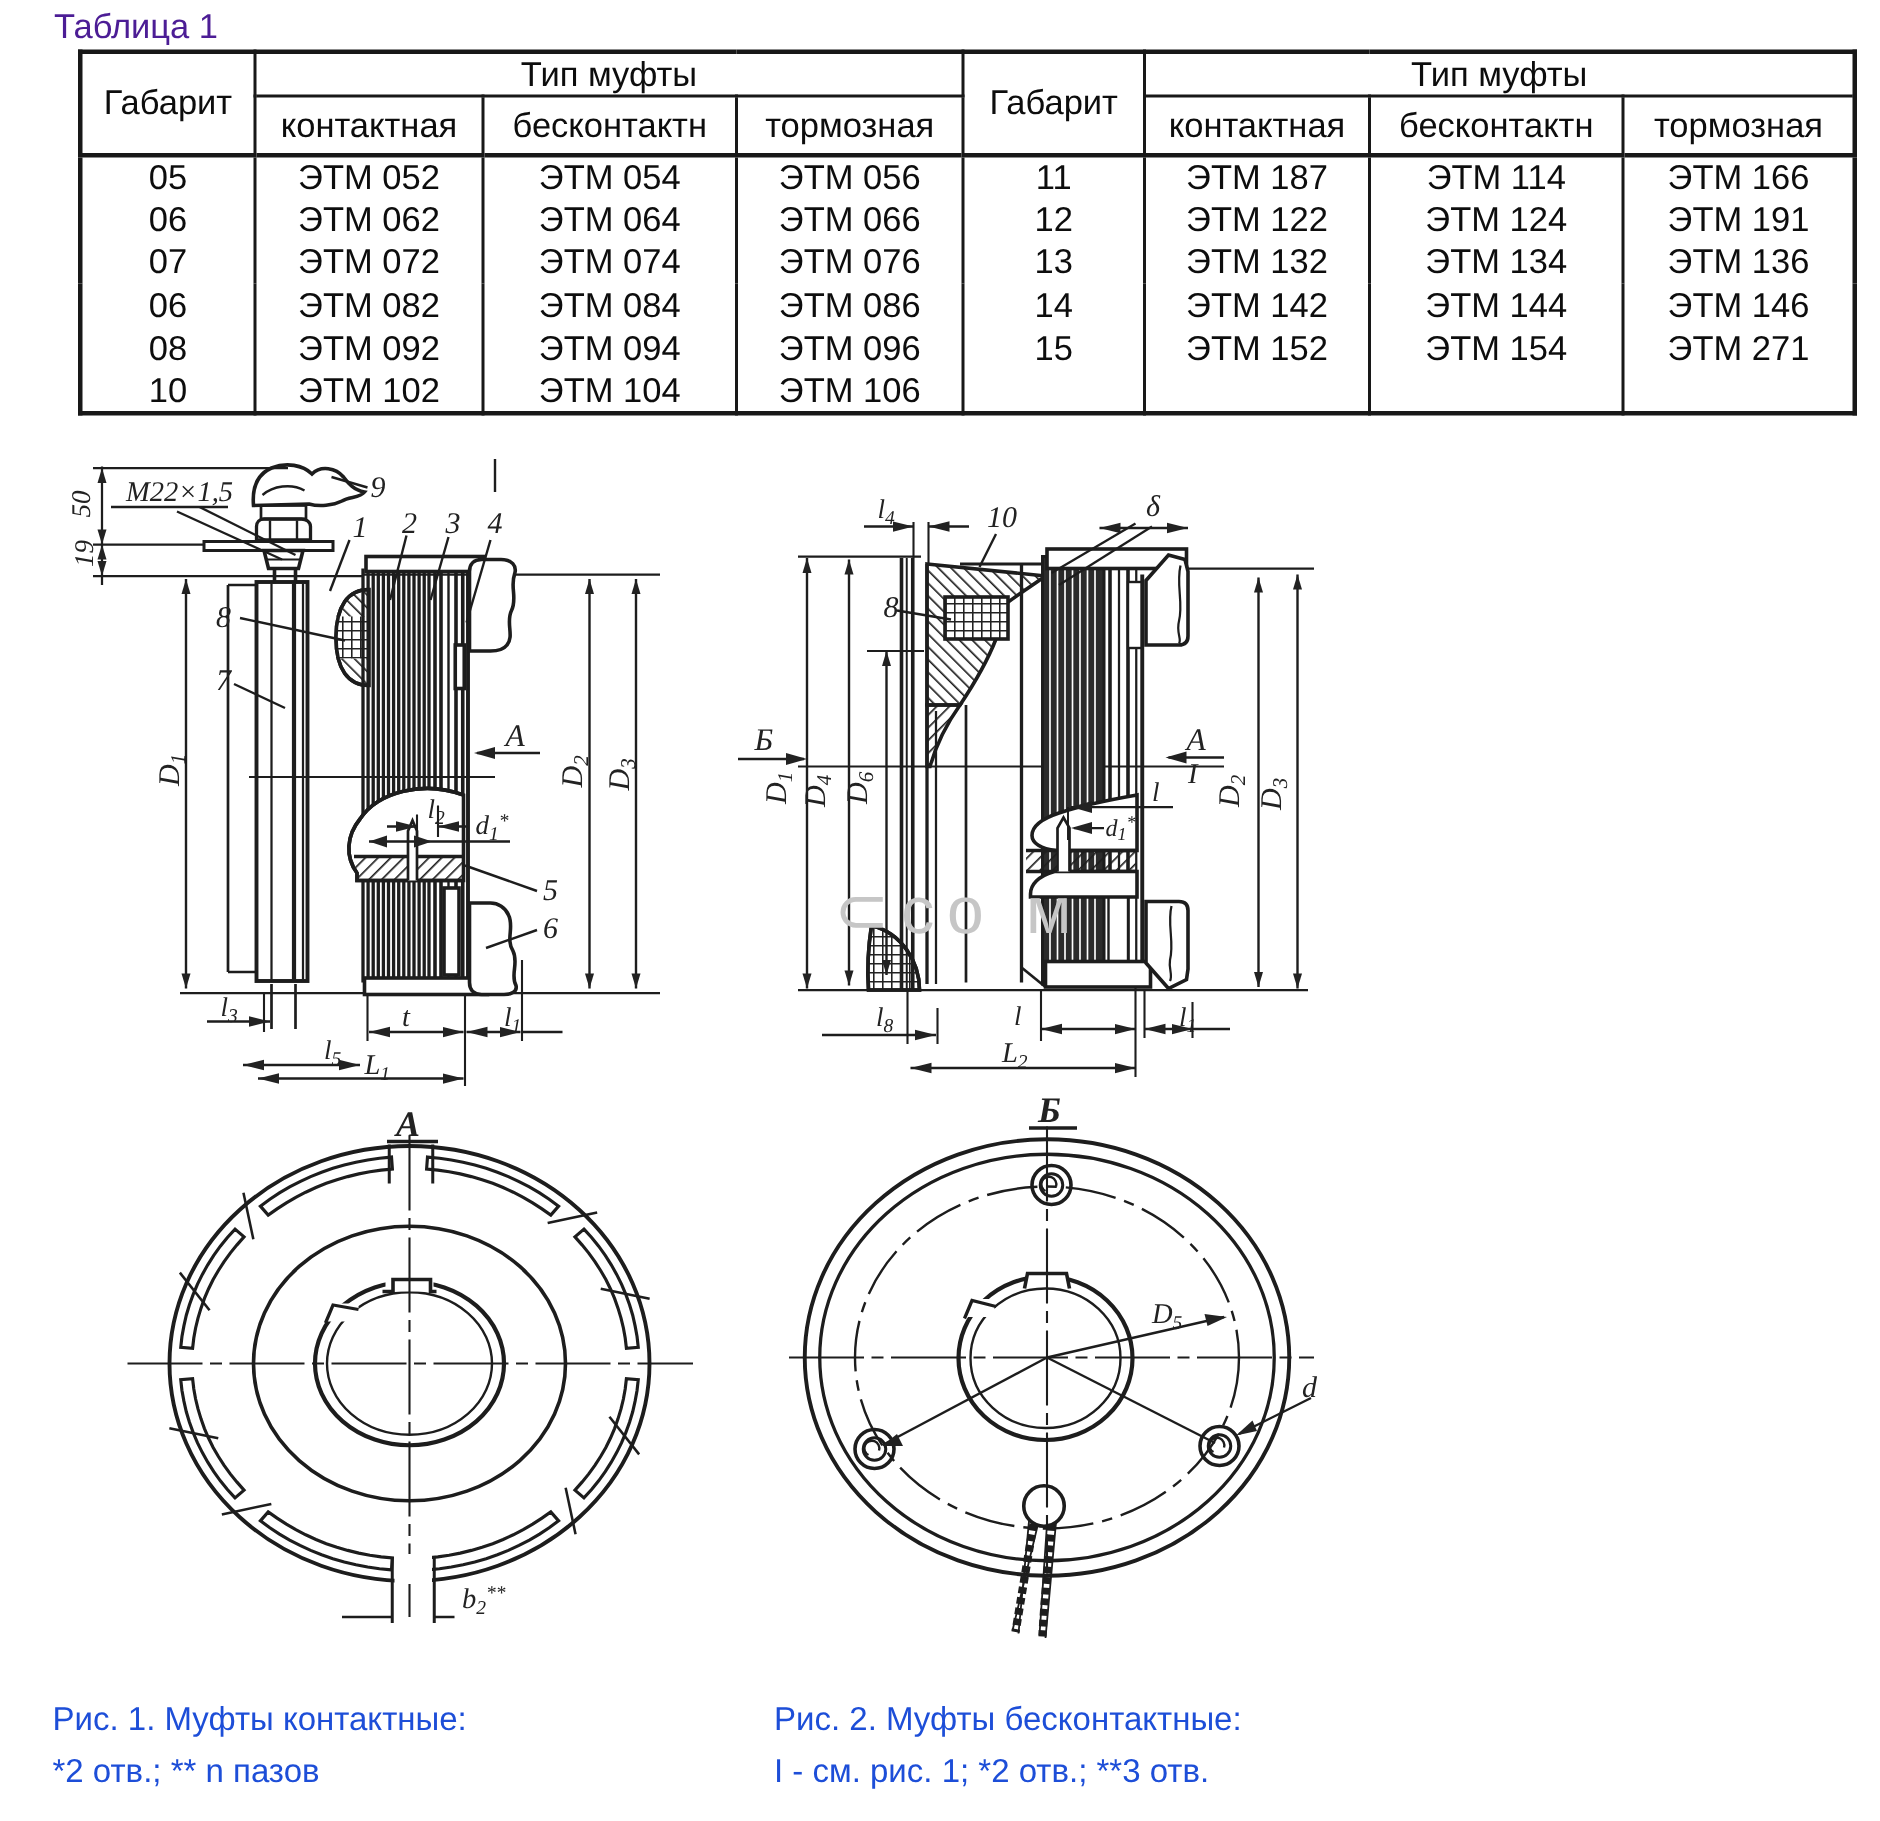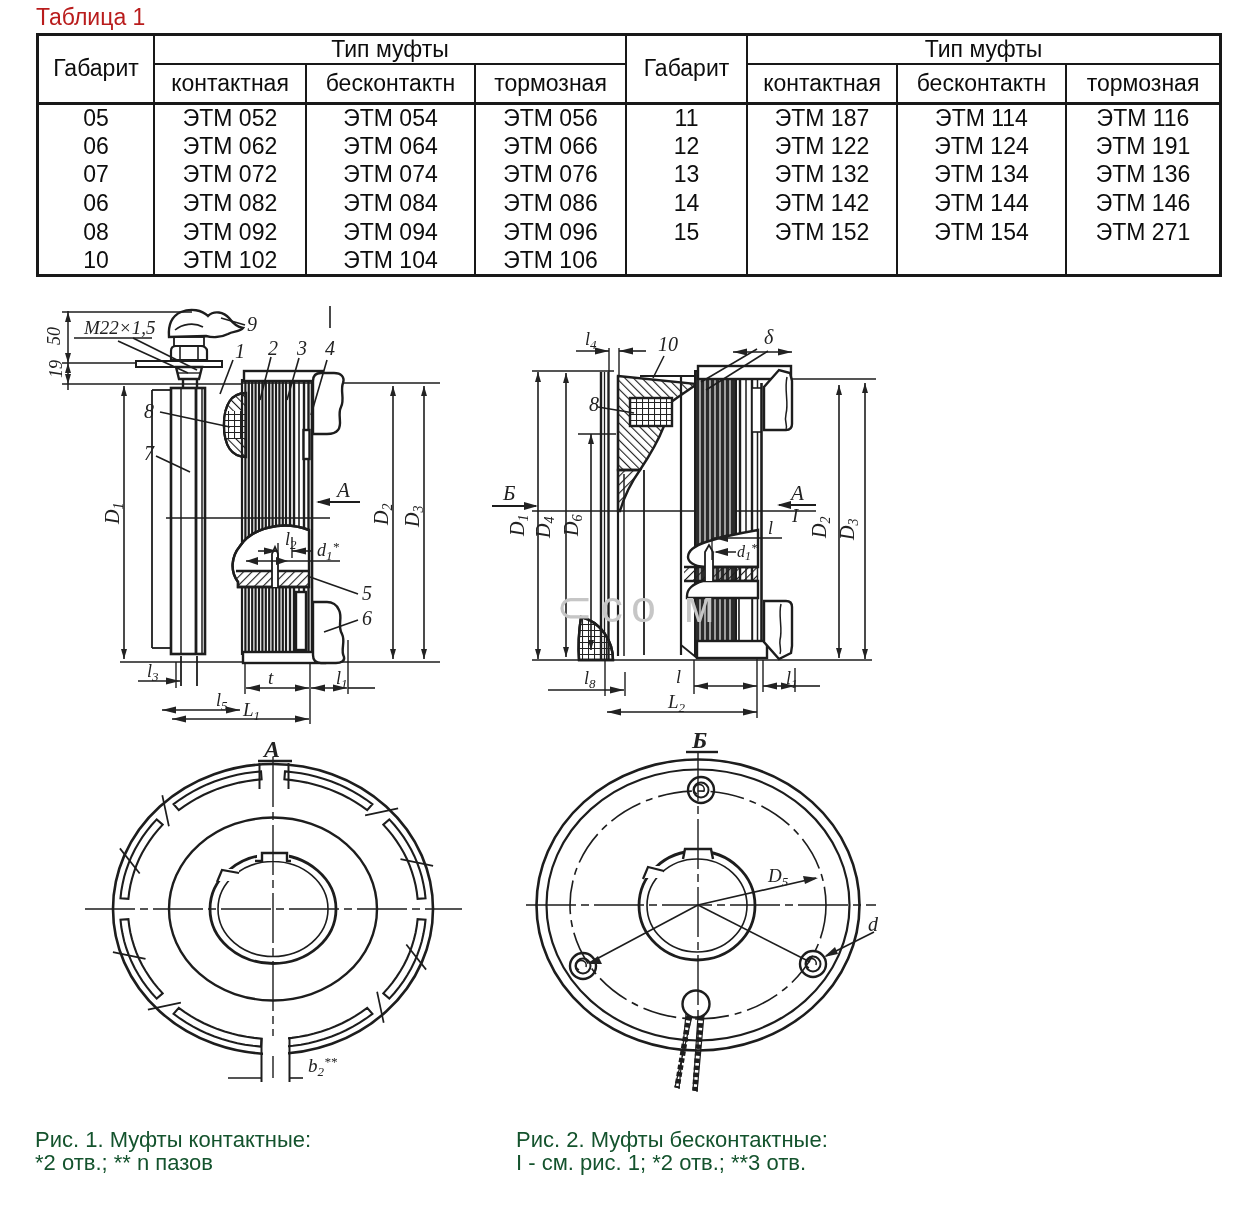--- a/index.html
+++ b/index.html
@@ -1,27 +1,27 @@
 <!DOCTYPE html>
 <html><head>
 <meta charset="utf-8">
 <style>
   html,body{margin:0;padding:0;}
   body{width:1253px;height:1214px;background:#fff;position:relative;
        font-family:"Liberation Sans",sans-serif;color:#111;overflow:hidden;}
   .abs{position:absolute;}
-  #tbl{position:absolute;left:36px;top:33px;border-collapse:collapse;table-layout:fixed;}
+  #tbl{position:absolute;left:52px;top:33px;border-collapse:collapse;table-layout:fixed;}
   #tbl td{border-left:2px solid #181818;border-right:2px solid #181818;
           text-align:center;vertical-align:middle;padding:0;
           font-size:23px;color:#0d0d0d;overflow:hidden;white-space:nowrap;}
   #tbl{border:3px solid #181818;}
   #tbl td.hb{border-bottom:3px solid #181818;}
   #tbl td.nb{border-top:none;border-bottom:none;}
-  .cap{position:absolute;font-size:22px;color:#14532d;line-height:23px;}
-  .t1{position:absolute;left:36px;top:4px;font-size:23px;color:#b91c1c;}
+  .cap{position:absolute;font-size:22px;color:#1d4ed8;line-height:35px;}
+  .t1{position:absolute;left:36px;top:4px;font-size:23px;color:#4c1d95;}
 </style>
 </head>
 <body>
 <svg id="dwg" class="abs" style="left:0;top:0;filter:blur(0.35px)" width="1253" height="1214" viewBox="0 0 1253 1214">
 <defs>
   <marker id="ar" orient="auto" markerWidth="16" markerHeight="9" refX="14" refY="4.5" markerUnits="userSpaceOnUse">
         <path d="M0,1 L14,4.5 L0,8 z" fill="#222"></path>
       </marker>
   <marker id="ars" orient="auto-start-reverse" markerWidth="16" markerHeight="9" refX="14" refY="4.5" markerUnits="userSpaceOnUse">
         <path d="M0,1 L14,4.5 L0,8 z" fill="#222"></path>
@@ -403,21 +403,21 @@
         <td class="hb">тормозная</td>
   </tr>
   <tr style="height:28.7px">
         <td class="nb">05</td>
         <td class="nb">ЭТМ 052</td>
         <td class="nb">ЭТМ 054</td>
         <td class="nb">ЭТМ 056</td>
         <td class="nb">11</td>
         <td class="nb">ЭТМ 187</td>
         <td class="nb">ЭТМ 114</td>
-        <td class="nb">ЭТМ 116</td>
+        <td class="nb">ЭТМ 166</td>
       </tr>
   <tr style="height:28.7px">
         <td class="nb">06</td>
         <td class="nb">ЭТМ 062</td>
         <td class="nb">ЭТМ 064</td>
         <td class="nb">ЭТМ 066</td>
         <td class="nb">12</td>
         <td class="nb">ЭТМ 122</td>
         <td class="nb">ЭТМ 124</td>
         <td class="nb">ЭТМ 191</td>

